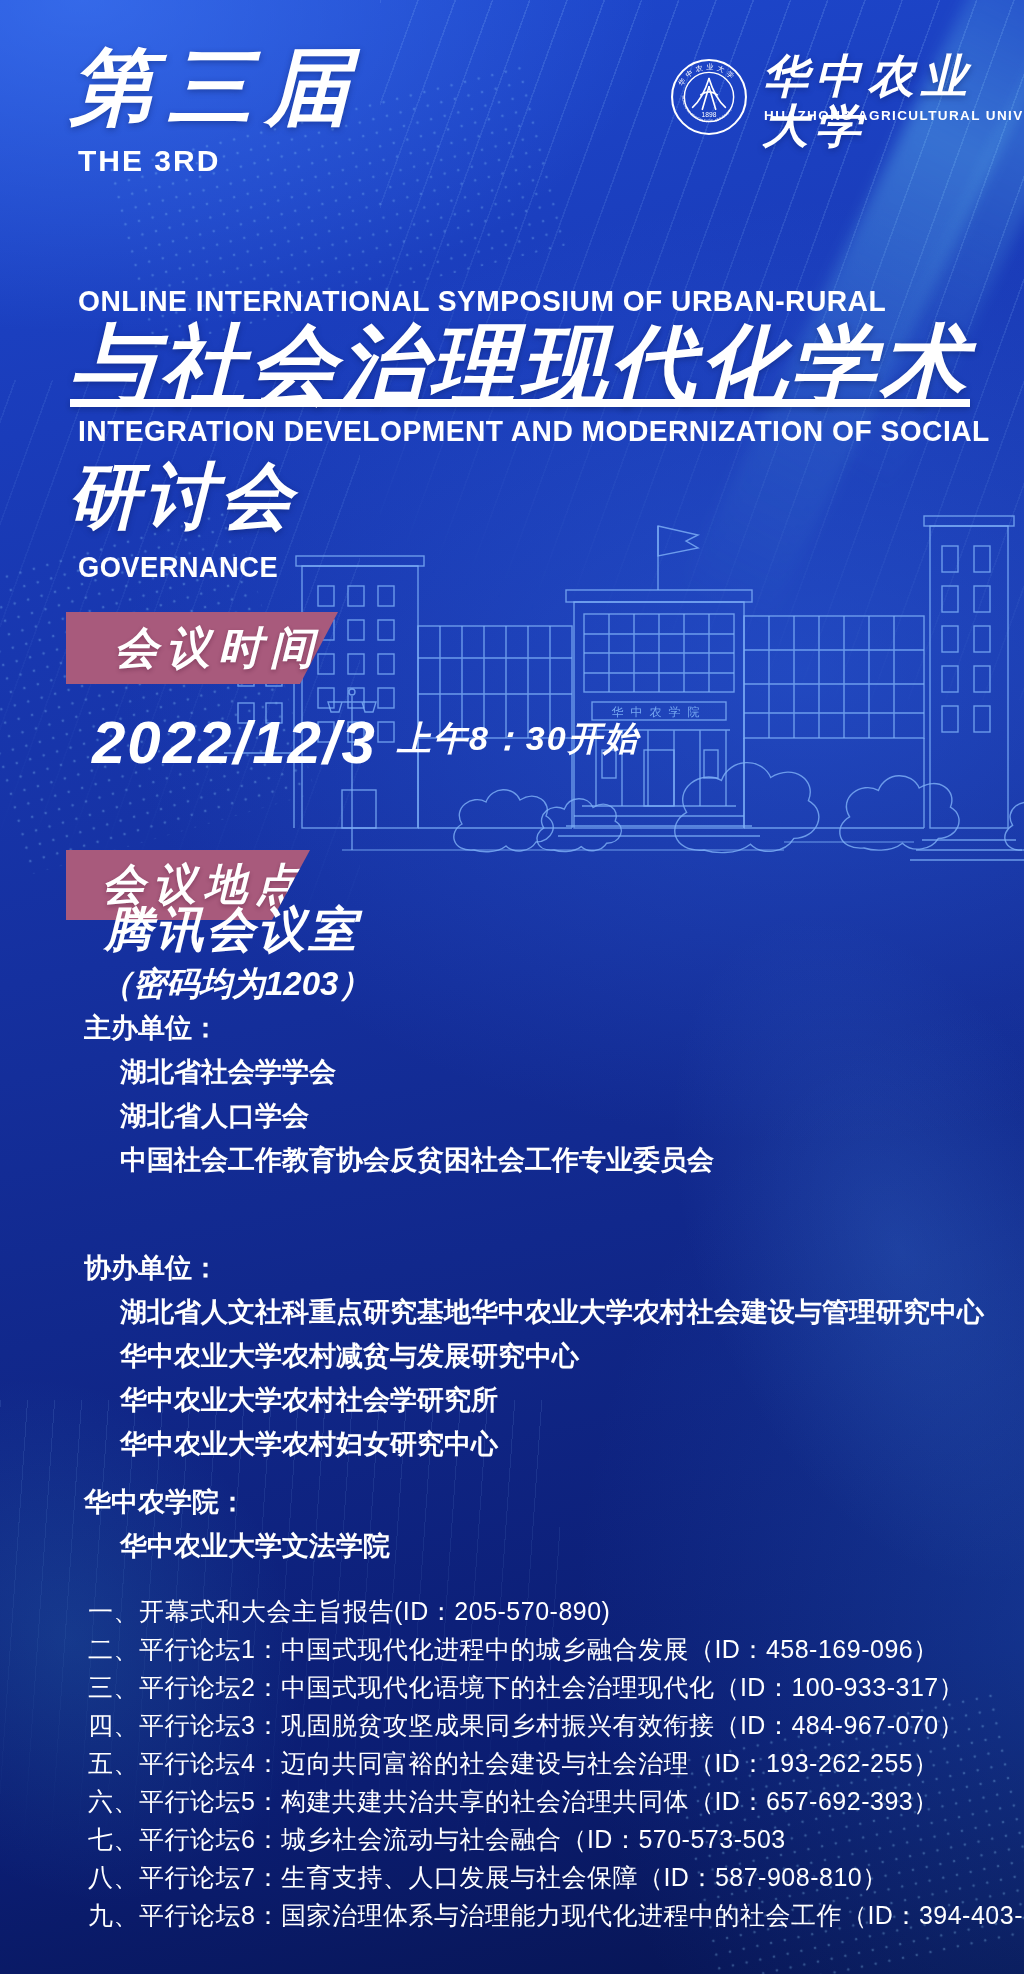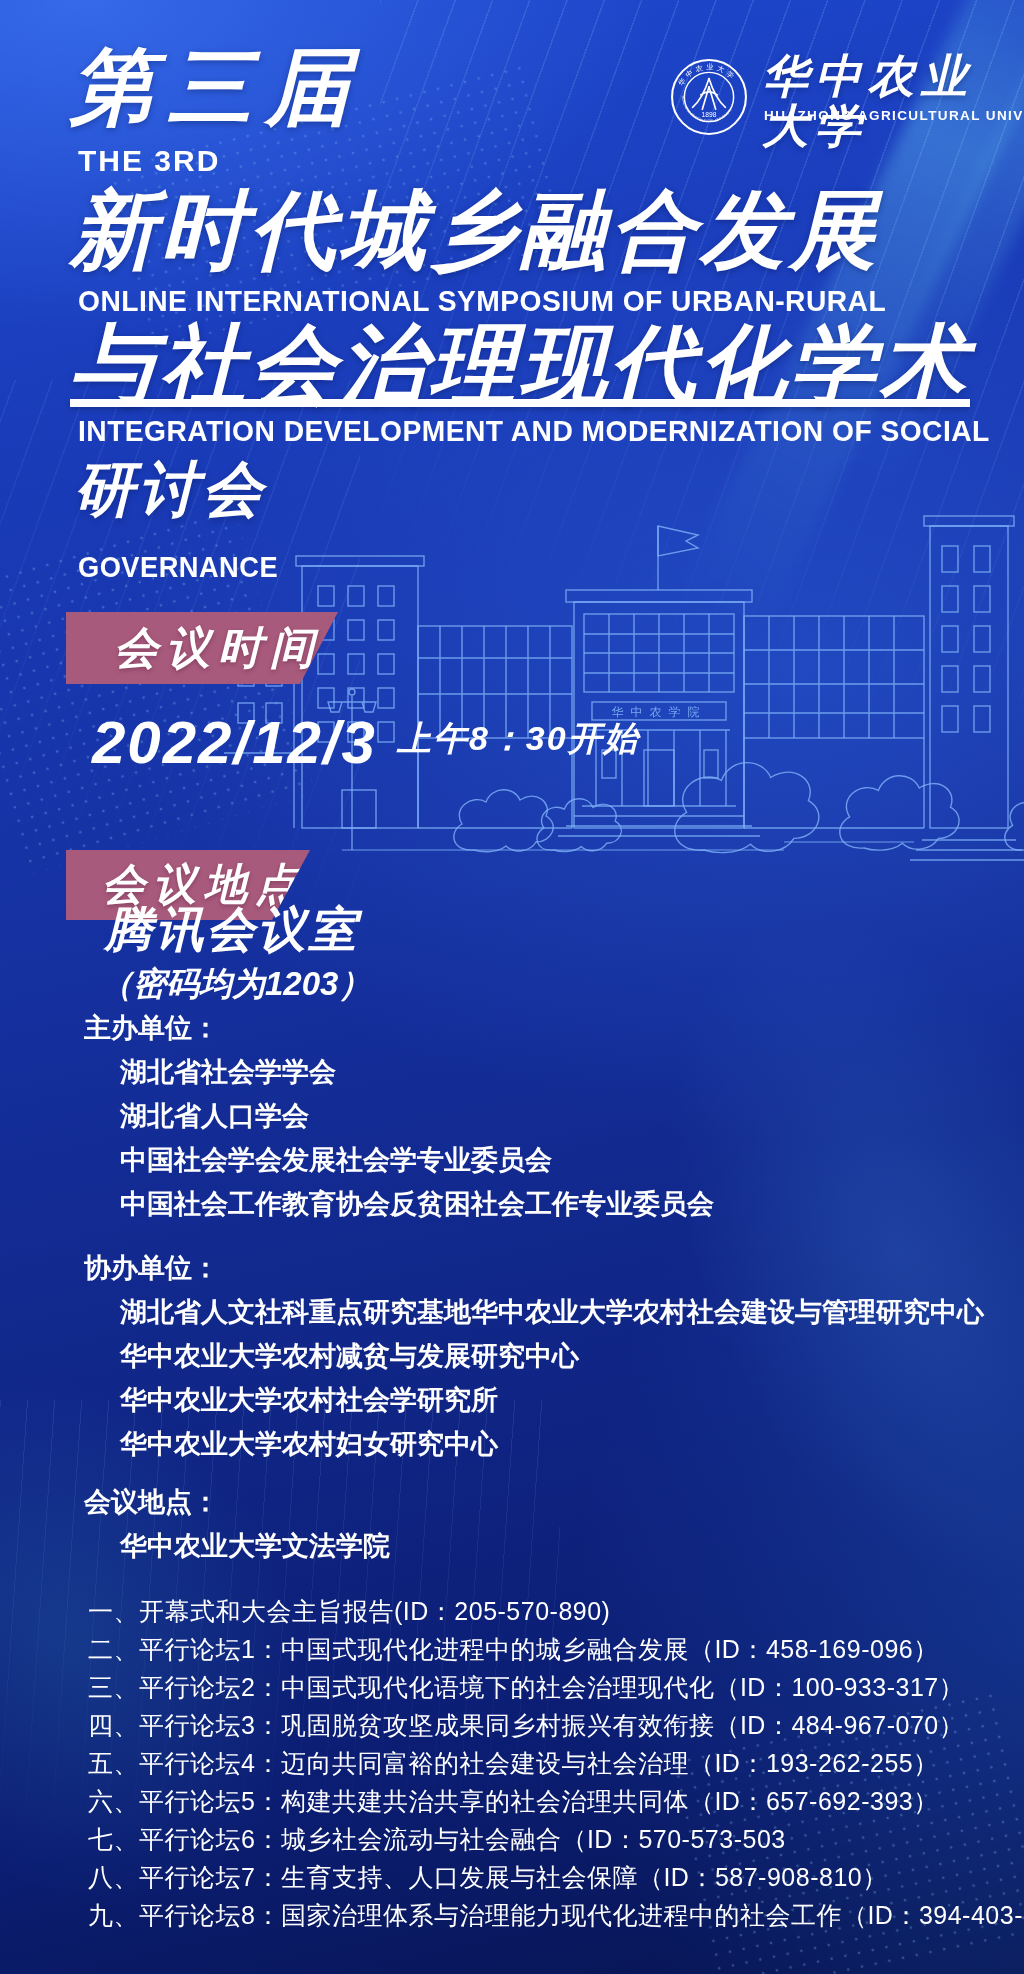--- a/index.html
+++ b/index.html
@@ -163,27 +163,26 @@
       <text font-size="7" fill="#ffffff" letter-spacing="3"><textPath href="#arcTop" startOffset="14%">华中农业大学</textPath></text>
       <text font-size="3.4" fill="#ffffff"><textPath href="#arcBot" startOffset="1%">HUAZHONG AGRICULTURAL UNIVERSITY</textPath></text>
     </svg>
     <div class="abs zh-cal" style="left:92px;top:-4px;font-size:46px;letter-spacing:7px;">华中农业大学</div>
     <div class="abs" style="left:94px;top:52px;font-size:13.5px;font-weight:700;letter-spacing:1.4px;white-space:nowrap;">HUAZHONG AGRICULTURAL UNIVERSITY</div>
   </div>
 
   <div class="abs zh-cal" style="left:70px;top:42px;font-size:84px;letter-spacing:14px;">第三届</div>
   <div class="abs" style="left:78px;top:144px;font-size:30px;font-weight:700;letter-spacing:2px;">THE 3RD</div>
 
-  <div class="abs zh-cal" style="left:70px;top:184px;font-size:86px;">新时代城乡融合发展</div>
   <div class="abs en-sub" style="left:78px;top:284px;font-size:30px;">ONLINE INTERNATIONAL SYMPOSIUM OF URBAN-RURAL</div>
 
   <div class="abs zh-cal" style="left:70px;top:318px;font-size:86px;text-decoration:underline;">与社会治理现代化学术</div>
   <div class="abs en-sub" style="left:78px;top:414px;font-size:30px;">INTEGRATION DEVELOPMENT AND MODERNIZATION OF SOCIAL</div>
 
-  <div class="abs zh-cal" style="left:74px;top:458px;font-size:60px;">研讨会</div>
+  <div class="abs zh-cal" style="left:68px;top:458px;font-size:72px;">研讨会</div>
   <div class="abs en-sub" style="left:78px;top:551px;font-size:29px;">GOVERNANCE</div>
 
   <div class="abs badge" style="left:66px;top:612px;width:272px;height:72px;font-size:44px;">
     <span>会议时间</span>
   </div>
   <div class="abs row-end" style="left:84px;top:708px;">
     <span style="font-size:60px;font-weight:800;font-style:italic;letter-spacing:2px;">2022/12/3</span>
     <span style="font-size:34px;font-weight:700;font-style:italic;margin-left:20px;padding-bottom:8px;letter-spacing:2px;">上午8：30开始</span>
   </div>
 
@@ -192,34 +191,33 @@
   </div>
   <div class="abs row-end" style="left:84px;top:898px;flex-direction:column;">
     <span style="font-size:48px;font-weight:800;font-style:italic;letter-spacing:3px;">腾讯会议室</span>
     <span style="font-size:33px;font-weight:700;font-style:italic;margin-left:8px;padding-bottom:5px;">（密码均为1203）</span>
   </div>
 
   <div class="abs org-block" style="left:84px;top:1006px;">
     <div class="org-label">主办单位：</div>
     <div class="org-item">湖北省社会学学会</div>
     <div class="org-item">湖北省人口学会</div>
-    <div class="org-item">中国社会学会发展社会学专业委员会</div>
     <div class="org-item">中国社会工作教育协会反贫困社会工作专业委员会</div>
   </div>
 
   <div class="abs org-block" style="left:84px;top:1246px;">
     <div class="org-label">协办单位：</div>
     <div class="org-item">湖北省人文社科重点研究基地华中农业大学农村社会建设与管理研究中心</div>
     <div class="org-item">华中农业大学农村减贫与发展研究中心</div>
     <div class="org-item">华中农业大学农村社会学研究所</div>
     <div class="org-item">华中农业大学农村妇女研究中心</div>
   </div>
 
   <div class="abs org-block" style="left:84px;top:1480px;">
-    <div class="org-label">会议地点：</div>
+    <div class="org-label">华中农学院：</div>
     <div class="org-item">华中农业大学文法学院</div>
   </div>
 
   <div class="abs agenda-block" style="left:88px;top:1592px;">
     <div>一、开幕式和大会主旨报告(ID：205-570-890)</div>
     <div>二、平行论坛1：中国式现代化进程中的城乡融合发展（ID：458-169-096）</div>
     <div>三、平行论坛2：中国式现代化语境下的社会治理现代化（ID：100-933-317）</div>
     <div>四、平行论坛3：巩固脱贫攻坚成果同乡村振兴有效衔接（ID：484-967-070）</div>
     <div>五、平行论坛4：迈向共同富裕的社会建设与社会治理（ID：193-262-255）</div>
     <div>六、平行论坛5：构建共建共治共享的社会治理共同体（ID：657-692-393）</div>

